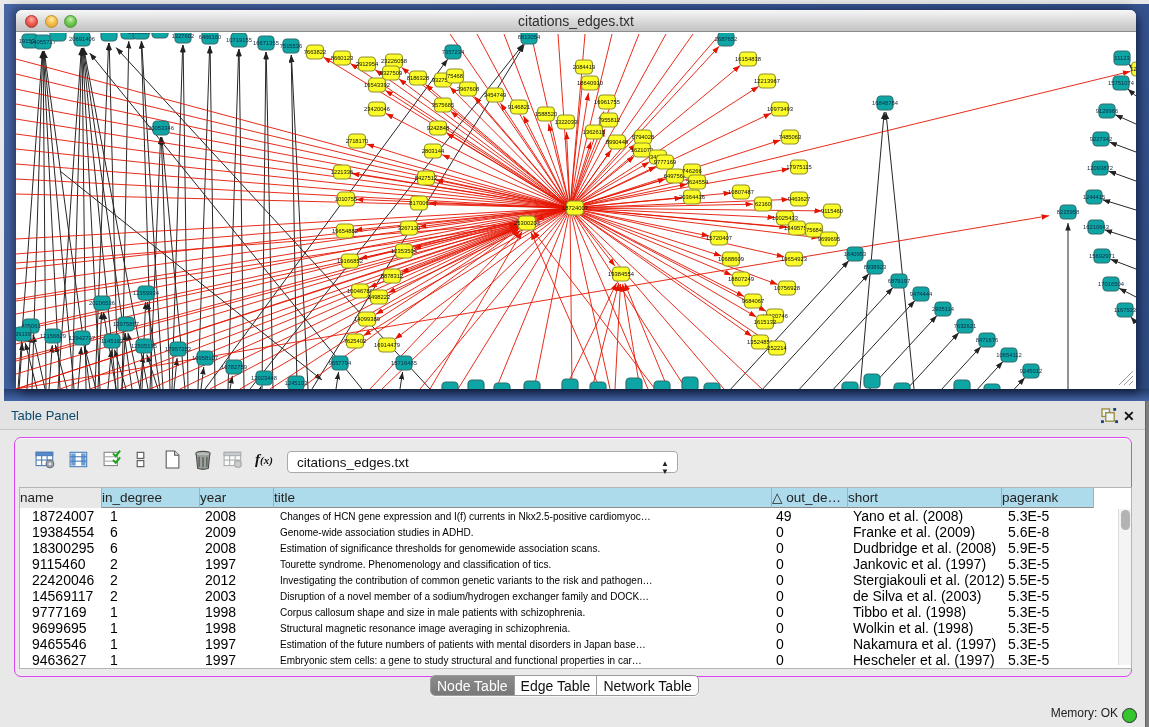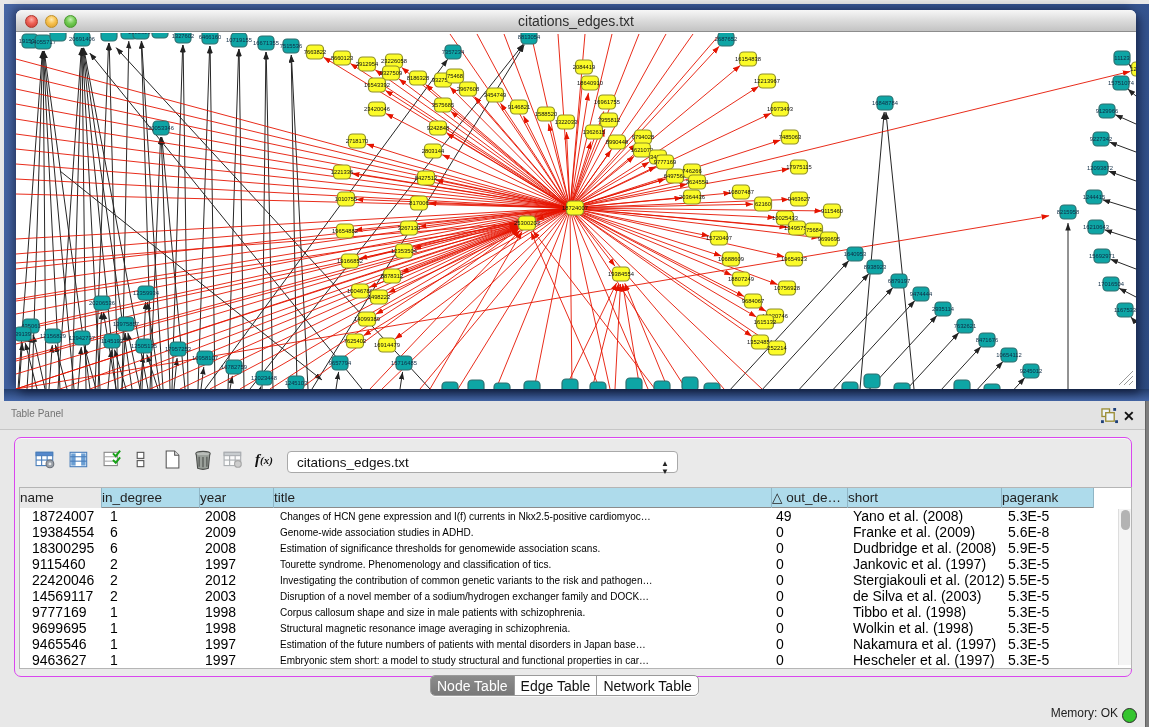--- a/index.html
+++ b/index.html
@@ -11,21 +11,21 @@
 .tbar{position:absolute;left:0;top:0;width:100%;height:22px;border-radius:6px 6px 0 0;
  background:linear-gradient(#f7f7f7,#d9d9d9 55%,#c3c3c3);border-bottom:1px solid #8d8d8d}
 .tbar .title{position:absolute;left:0;right:0;top:3px;text-align:center;font-size:14px;color:#2e2e2e}
 .tl{position:absolute;top:5px;width:13px;height:13px;border-radius:50%}
 .tl.r{left:9px;background:radial-gradient(circle at 50% 32%,#ffb0a8,#ee6156 45%,#c33931);border:1px solid #b0352c}
 .tl.y{left:29px;background:radial-gradient(circle at 50% 32%,#ffeab0,#f7c14e 45%,#d99a28);border:1px solid #c09028}
 .tl.g{left:48px;background:radial-gradient(circle at 50% 32%,#c6f0b4,#72cb53 45%,#4aa32e);border:1px solid #49982e}
 .canvas{position:absolute;left:0;top:23px;width:1120px;height:356px;background:#fff;overflow:hidden}
 .tpanel{position:absolute;left:0;top:401px;width:1149px;height:326px;background:#e8e8e8}
 .tphead{position:absolute;left:0;top:0;width:1145px;height:29px;background:#e3e3e3;border-bottom:1px solid #c6c6c6}
-.tphead .t{position:absolute;left:11px;top:7px;font-size:10px;color:#737373}
+.tphead .t{position:absolute;left:11px;top:7px;font-size:13px;color:#0c4a6e}
 .closex{position:absolute;left:1123px;top:7px;font-size:14px;font-weight:bold;color:#111}
 .inner{position:absolute;left:14px;top:36px;width:1118px;height:240px;background:#eaeaea;
  border:1px solid #d946ef;border-radius:7px;box-shadow:inset 0 1px 0 #f8f8f8}
 .ti{position:absolute;top:12px}
 .combo{position:absolute;left:272px;top:13px;width:391px;height:22px;background:#fff;
  border:1px solid #a9a9a9;border-radius:4px;font-size:13.5px;color:#111;line-height:21px;padding-left:9px}
 .tblwrap{position:absolute;left:4px;top:49px;width:1113px;height:182px;background:#fff;border:1px solid #b5b5b5}
 .thead{position:absolute;left:0;top:0;width:1074px;height:20px;background:#aedbeb;border-bottom:1px solid #8b8b8b}
 .th{position:absolute;top:0;height:20px;font-size:13.5px;color:#222;text-align:left;line-height:20px;border-right:1px solid #90b6c6}
 .trows{position:absolute;left:0;top:21px;width:1113px}
@@ -730,21 +730,21 @@
             <div class="c c2">1997</div>
             <div class="c c3">Estimation of the future numbers of patients with mental disorders in Japan base…</div>
             <div class="c c4">0</div>
             <div class="c c5">Nakamura et al. (1997)</div>
             <div class="c c6">5.3E-5</div>
           </div>
           <div class="tr">
             <div class="c c0">9463627</div>
             <div class="c c1">1</div>
             <div class="c c2">1997</div>
-            <div class="c c3">Embryonic stem short: a model to study structural and functional properties in car…</div>
+            <div class="c c3">Embryonic stem cells: a gene to study structural and functional properties in car…</div>
             <div class="c c4">0</div>
             <div class="c c5">Hescheler et al. (1997)</div>
             <div class="c c6">5.3E-5</div>
           </div>
         </div>
         <div class="vscroll">
           <div class="vthumb"></div>
         </div>
       </div>
     </div>

